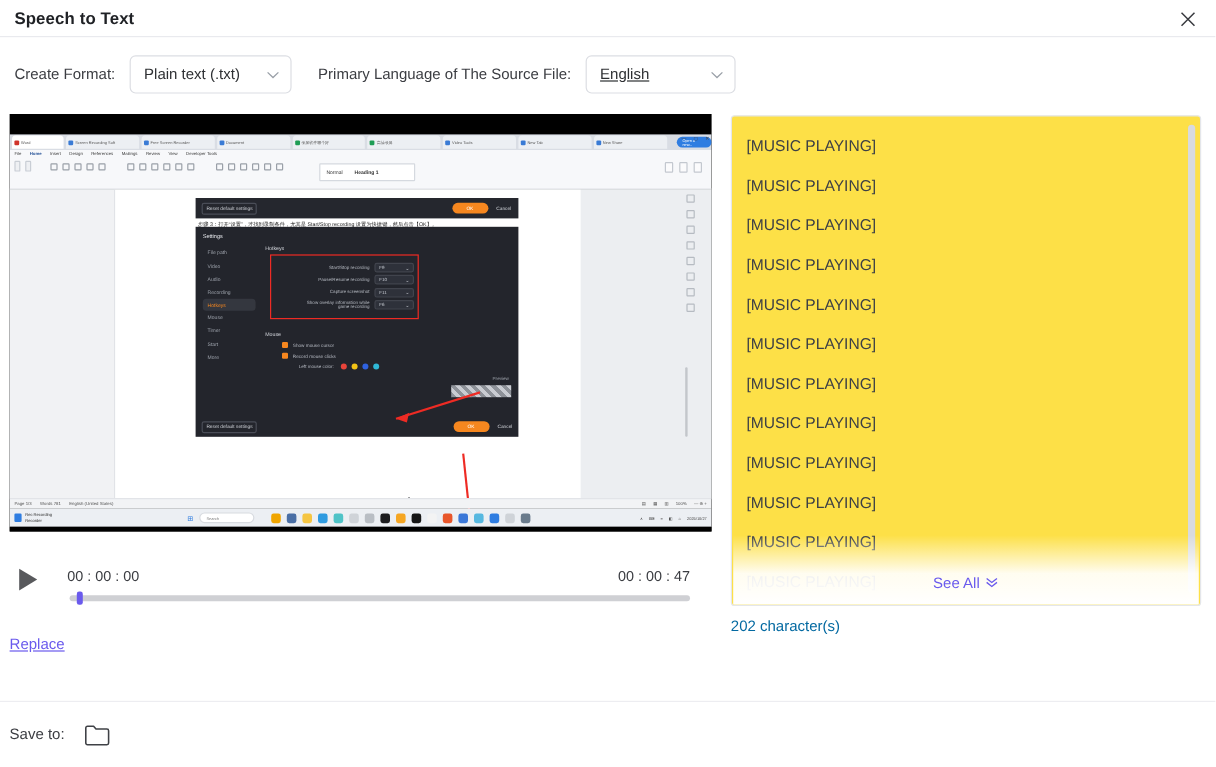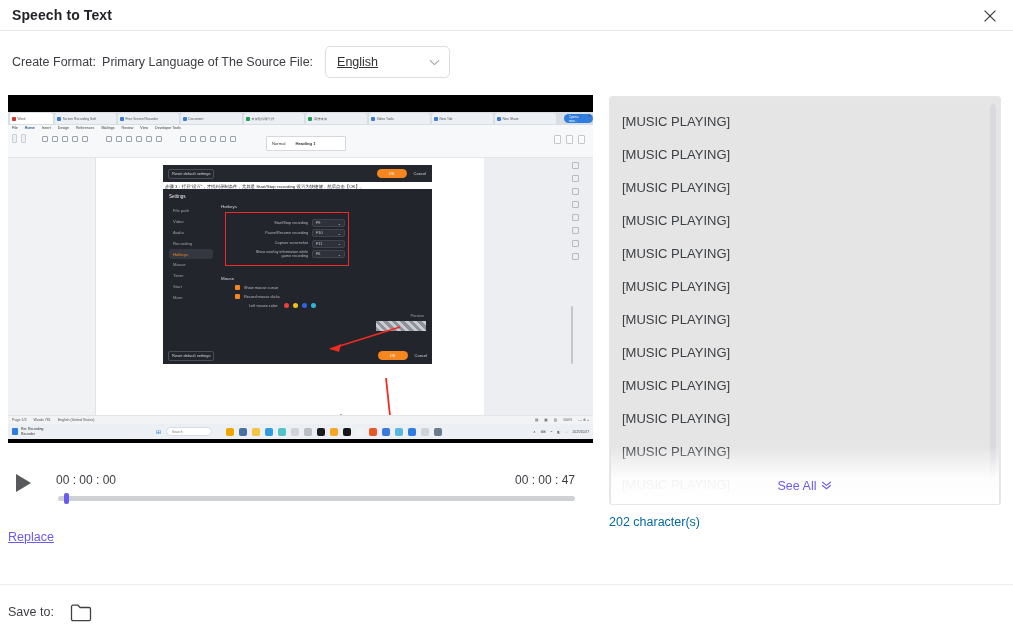--- a/index.html
+++ b/index.html
@@ -40,21 +40,21 @@
     height:32px; border:1px solid #dcdee3; border-radius:5px;
     background:#fff; padding:0 26px 0 11px; cursor:pointer;
     font-size:12.5px; color:#2e3033; white-space:nowrap;
   }
   .select .chev {
     position:absolute; right:9px; top:50%; transform:translateY(-50%);
     pointer-events:none;
   }
   #fmt-select { width:135px; margin-left:12px; }
   #lang-select { width:125px; margin-left:12px;text-decoration:underline; }
-  .lang-label { margin-left:6px; }
+  .lang-label { margin-left:22px; }
   .create-btn {
     position:absolute; right:12px; top:50px; width:121px; height:31px;
     border:1px solid #7b6ef0; border-radius:16px; background:#fff;
     color:#6a5aed; font-size:13px; font-family:"Liberation Sans", sans-serif;
     cursor:pointer; display:flex; align-items:center; justify-content:center;
   }
 
   
   .video-wrap {
     position:absolute; left:8px; top:95px; width:585px; height:348px;
@@ -208,21 +208,21 @@
     background:#6a5aed; border-radius:2px; cursor:grab;
   }
   .replace-link {
     position:absolute; left:8px; top:530px; font-size:12.5px; color:#6a5aed;
     text-decoration:underline; cursor:pointer;
   }
 
   
   .transcript {
     position:absolute; left:609px; top:96px; width:392px; height:409px;
-    border:1px solid #e4e6ea; border-radius:3px; background:#e5e5e5; overflow:hidden;
+    border:1px solid #e4e6ea; border-radius:3px; background:#fde047; overflow:hidden;
   }
   .t-list { position:absolute; left:0; top:0; right:0; bottom:0; padding:8px 14px 0 12px; }
   .t-line { font-size:13px; color:#3d4045; line-height:33px; white-space:nowrap; }
   .t-fade {
     position:absolute; left:1px; right:1px; bottom:0; height:58px;
     background: linear-gradient(to bottom, rgba(255,255,255,0) 0%, rgba(255,255,255,0.92) 55%, #fff 100%);
     pointer-events:none;
   }
   .see-all {
     position:absolute; left:0; right:0; bottom:11px; display:flex;
@@ -263,20 +263,28 @@
     <div class="title-text">Speech to Text</div>
     <div class="close-btn">
       <svg width="16" height="16" viewBox="0 0 16 16" aria-hidden="true">
         <path d="M2.6 2.6 L13.4 13.4 M13.4 2.6 L2.6 13.4" stroke="#3a3c41" stroke-width="1.25" fill="none"></path>
       </svg>
     </div>
   </div>
 
   <div class="options-row">
     <div class="opt-label" style="margin-left:12px;">Create Format:</div>
+    <div class="select" id="fmt-select">
+      <span>Plain text (.txt)</span>
+      <span class="chev">
+        <svg width="11" height="7" viewBox="0 0 11 7">
+            <path d="M1 1.3 L5.5 5.6 L10 1.3" stroke="#9aa0a8" stroke-width="1.1" fill="none"></path>
+          </svg>
+      </span>
+    </div>
     <div class="opt-label lang-label">Primary Language of The Source File:</div>
     <div class="select" id="lang-select">
       <span>English</span>
       <span class="chev">
         <svg width="11" height="7" viewBox="0 0 11 7">
             <path d="M1 1.3 L5.5 5.6 L10 1.3" stroke="#9aa0a8" stroke-width="1.1" fill="none"></path>
           </svg>
       </span>
     </div>
   </div>

